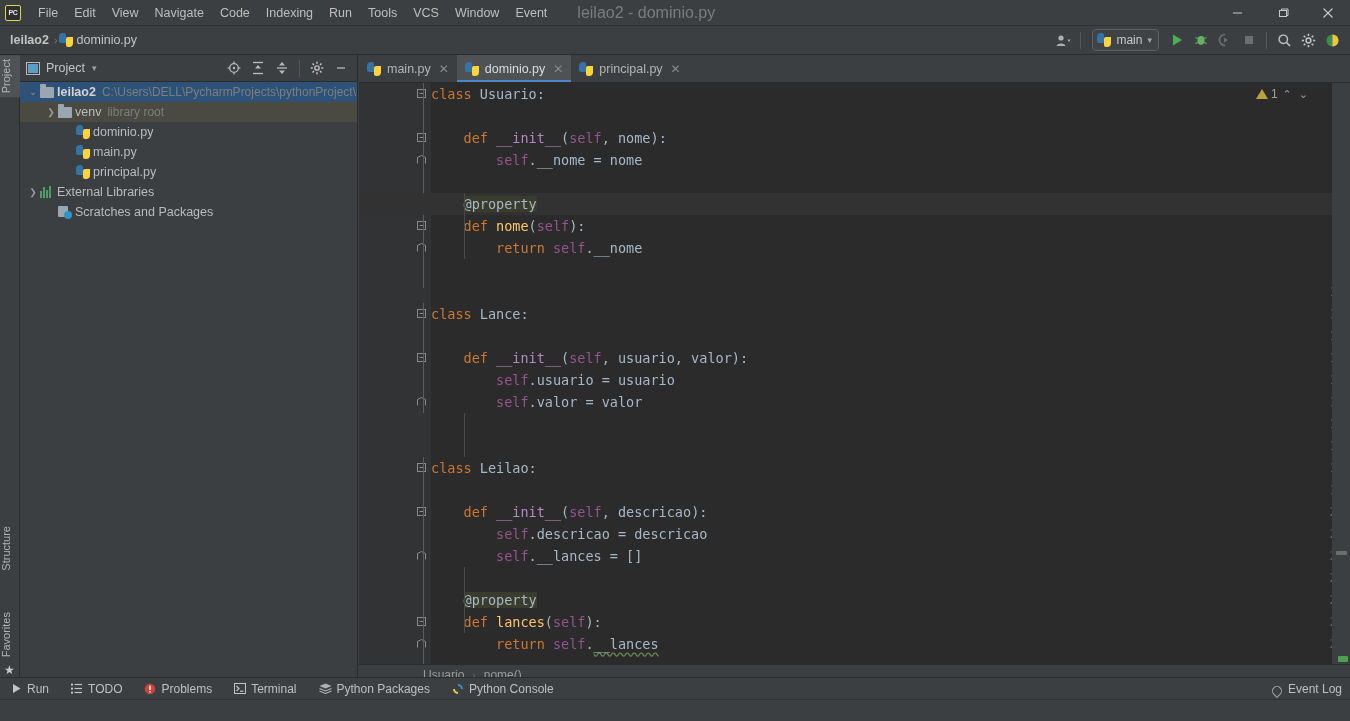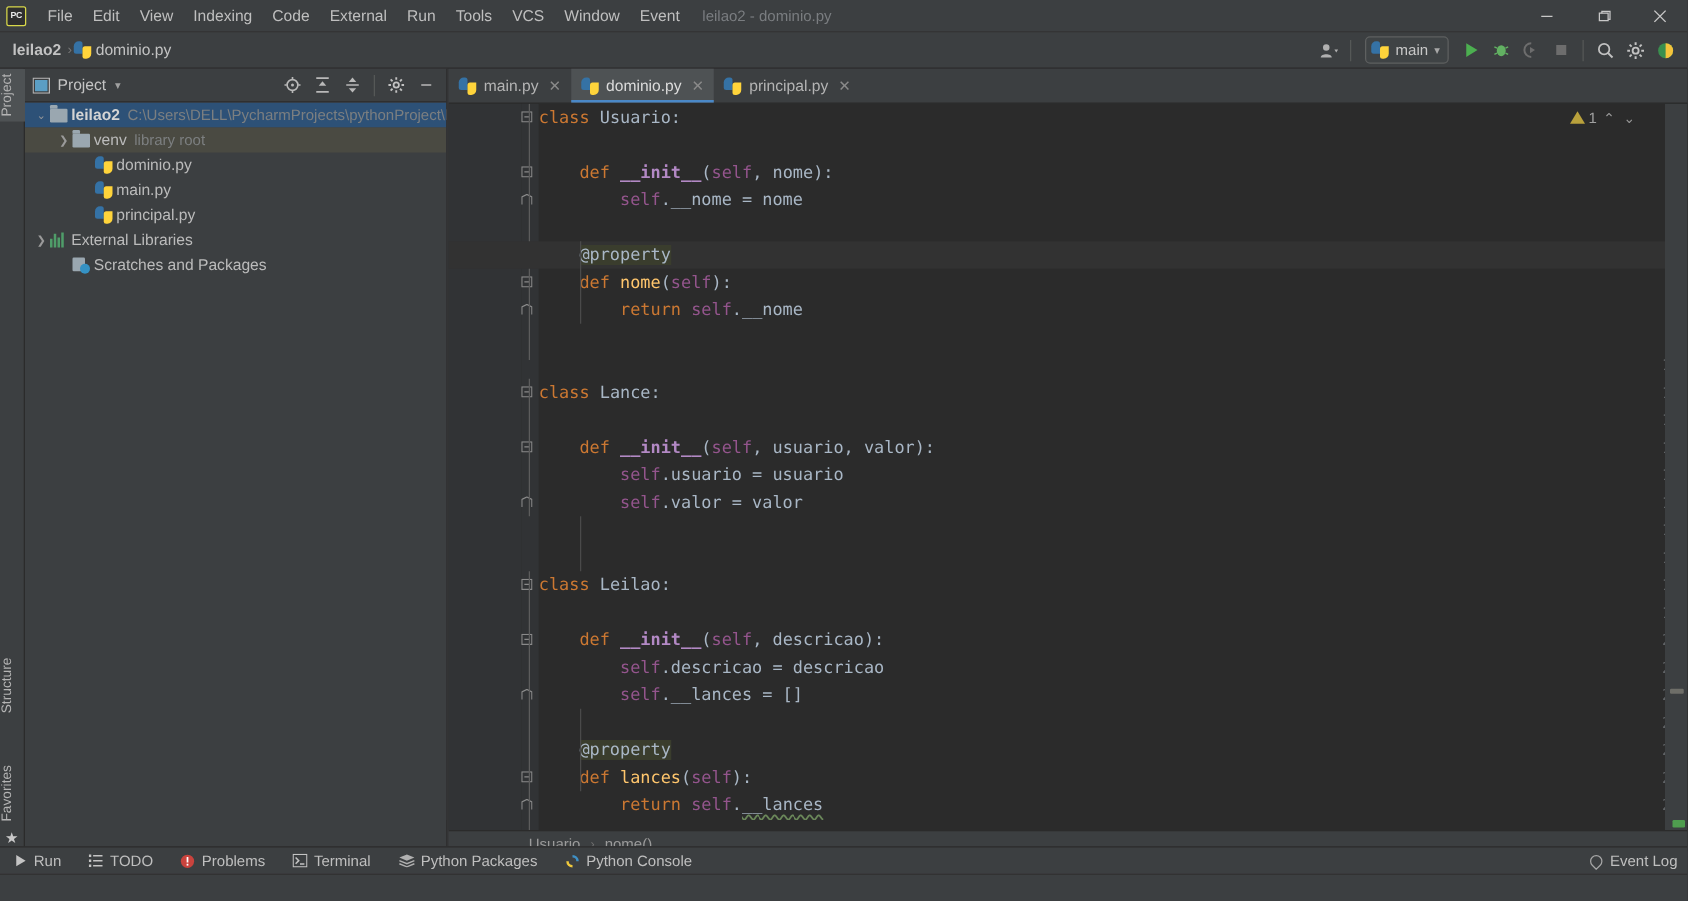--- a/index.html
+++ b/index.html
@@ -24,21 +24,21 @@
     background: #2f2f2f; border: 1px solid #d8d84a; border-radius: 2px;
     color: #e8e8e8; font-size: 7px; font-weight: bold;
     display: flex; align-items: center; justify-content: center;
     letter-spacing: -0.3px;
   }
   .menu-item {
     padding: 4px 8px; color: #bfbfbf; font-size: 12.5px; cursor: default;
     white-space: nowrap;
   }
   .win-title {
-    margin-left: 10px; color: #7a7d80; font-size: 12px; white-space: nowrap;
+    margin-left: 22px; color: #7a7d80; font-size: 16px; white-space: nowrap;
   }
   .win-ctrls { margin-left: auto; display: flex; height: 26px; }
   .win-btn {
     width: 45px; height: 26px; display: flex; align-items: center;
     justify-content: center; color: #c8c8c8;
   }
 
   
   .navbar {
     position: absolute; left: 0; top: 26px; width: 1350px; height: 29px;
@@ -178,21 +178,21 @@
     font-family: "DejaVu Sans Mono", monospace; font-size: 13.5px;
     line-height: 22px; color: #a9b7c6; white-space: pre;
   }
   .cline { height: 22px; position: relative; padding-left: 0; }
   .caretline {
     position: absolute; left: 0; top: 0; width: 991px; height: 22px;
     background: #323232;
   }
   .k { color: #cc7832; }                      
   .fn { color: #ffc66d; }                     
-  .dunder { color: #b389c5; font-weight: bold;}
+  .dunder { color: #b389c5; font-weight: normal;}
   .slf { color: #94558d; }                   
   .deco-hl { background: #3a3d2d; }
   .squig {
     text-decoration: underline wavy #6a8759;
     text-underline-offset: 3px;
   }
   .indent-guide {
     position: absolute; top: 0; width: 1px; height: 100%; background: #4a4a4a;
   }
   
@@ -232,21 +232,21 @@
   
   .toolwinbar {
     position: absolute; left: 0; bottom: 22px; width: 1350px; height: 22px;
     background: #3c3f41; display: flex; align-items: center;
     border-top: 1px solid #2b2b2b;
   }
   .twb-item {
     display: flex; align-items: center; gap: 5px; padding: 0 11px;
     height: 22px; font-size: 12px; color: #bfbfbf;
   }
-  .twb-right { margin-left: auto; display: flex; align-items: center; padding-right: 8px; }
+  .twb-right { margin-left: auto; display: flex; align-items: flex-end; padding-right: 8px; }
   .statusbar {
     position: absolute; left: 0; bottom: 0; width: 1350px; height: 22px;
     background: #3c3f41; display: flex; align-items: center;
     font-size: 12px; color: #a9a9a9; border-top: 1px solid #323232;
   }
   .sb-left { display: flex; align-items: center; gap: 6px; padding-left: 5px; }
   .sb-right { margin-left: auto; display: flex; align-items: center; gap: 17px; padding-right: 8px; }
   .sb-sq {
     width: 11px; height: 11px; border: 1px solid #8b8b8b; border-radius: 1px;
   }
@@ -268,23 +268,23 @@
 <body>
 
 <div id="app">
 
   <div class="titlebar">
     <div class="pc-logo">PC</div>
     <div id="menu-root" style="display:flex;align-items:center;">
         <div class="menu-item">File</div>
         <div class="menu-item">Edit</div>
         <div class="menu-item">View</div>
+        <div class="menu-item">Navigate</div>
+        <div class="menu-item">Code</div>
         <div class="menu-item">Indexing</div>
-        <div class="menu-item">Code</div>
-        <div class="menu-item">External</div>
         <div class="menu-item">Run</div>
         <div class="menu-item">Tools</div>
         <div class="menu-item">VCS</div>
         <div class="menu-item">Window</div>
         <div class="menu-item">Event</div>
       </div>
     <div class="win-title">leilao2 - dominio.py</div>
     <div class="win-ctrls">
       <div class="win-btn">
         <svg width="11" height="11" viewBox="0 0 11 11">

